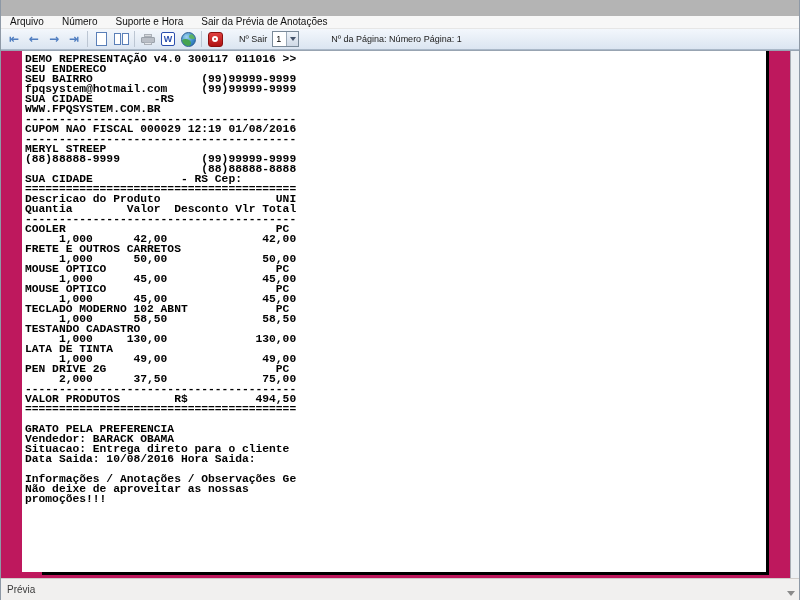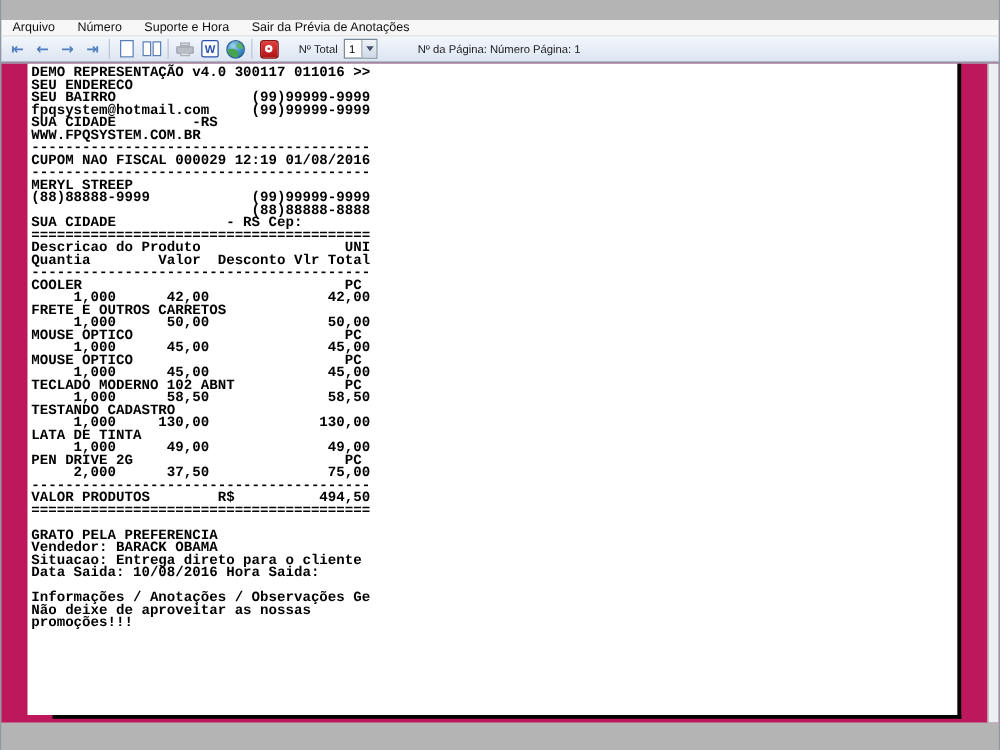--- a/index.html
+++ b/index.html
@@ -17,21 +17,21 @@
     border-bottom:1px solid #bac5d3;
     display:flex;align-items:center;padding-left:6px;
     font-size:10px;color:#1c1c1c;
   }
   
   #menubar{
     position:absolute;left:0;top:16px;width:100%;height:13px;
     background:#f7f7f7;border-bottom:1px solid #e6e6e6;
     display:flex;align-items:center;font-size:10px;color:#111;
   }
-  .menu-item{padding:0 9px;height:100%;display:flex;align-items:center;cursor:default;}
+  .menu-item{padding:0 9px;height:100%;display:flex;align-items:flex-start;cursor:default;}
   
   #toolbar{
     position:absolute;left:0;top:29px;width:100%;height:21px;
     background:linear-gradient(#f3f7fc,#dbe5f1);
     border-bottom:1px solid #aab8c8;
     display:flex;align-items:center;padding:0 3px;
   }
   .tb-btn{width:20px;height:18px;display:flex;align-items:center;justify-content:center;border-radius:2px;}
   .nav-glyph{font-family:"DejaVu Sans",sans-serif;font-size:12px;font-weight:bold;color:#4f7dc0;line-height:1;}
   .tb-sep{width:1px;height:16px;background:#bcc6d3;margin:0 3px;}
@@ -155,21 +155,21 @@
     </div>
 
     <div class="tb-sep"></div>
 
     <div class="tb-btn">
       <div class="red-icon">
         <div class="ring"></div>
       </div>
     </div>
 
-    <span class="tb-label">Nº Total</span>
+    <span class="tb-label">Nº Sair</span>
     <div class="zoom-select">
       <span class="zoom-val">1</span>
       <div class="zoom-dd">
         <div class="dd-arrow"></div>
       </div>
     </div>
 
     <span class="page-info">Nº da Página: Número Página: 1</span>
   </div>
 
@@ -219,14 +219,18 @@
 Vendedor: BARACK OBAMA
 Situacao: Entrega direto para o cliente
 Data Saida: 10/08/2016 Hora Saida:
 
 Informações / Anotações / Observações Ge
 Não deixe de aproveitar as nossas
 promoções!!!</pre>
     </div>
   </div>
 
+  <div id="statusbar">
+    <span>Prévia</span>
+    <div class="status-grip"></div>
+  </div>
 
 </div>
 
 </body></html>

